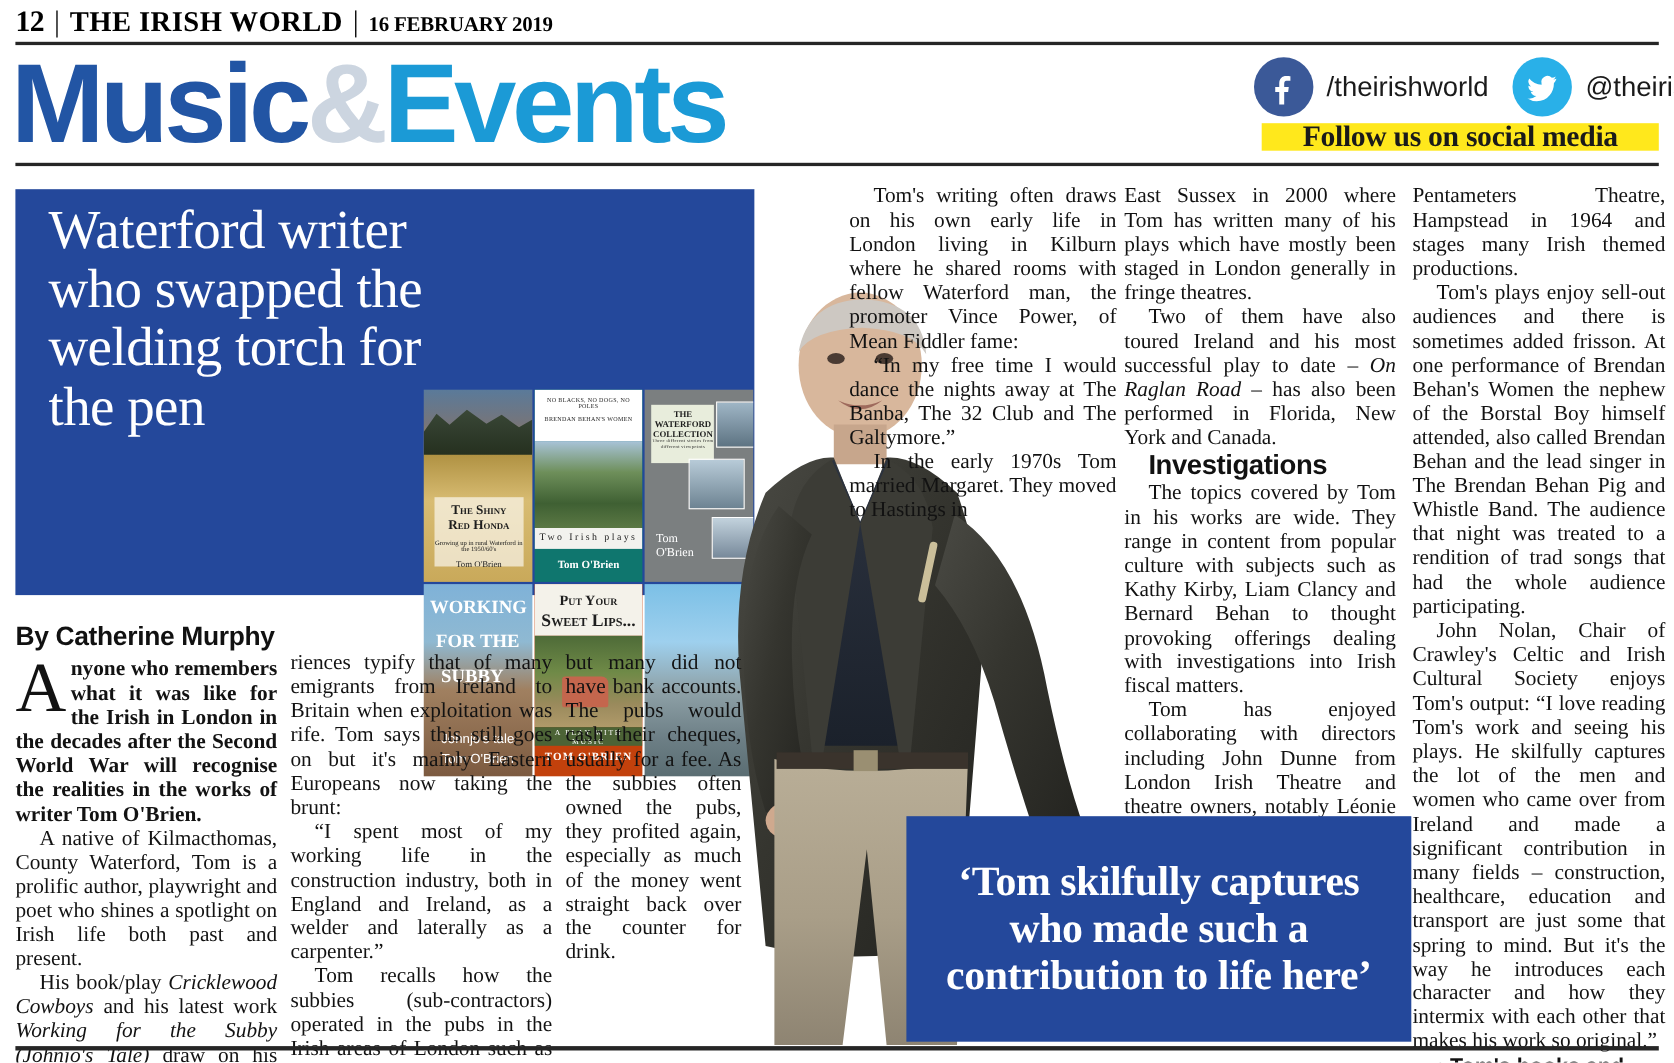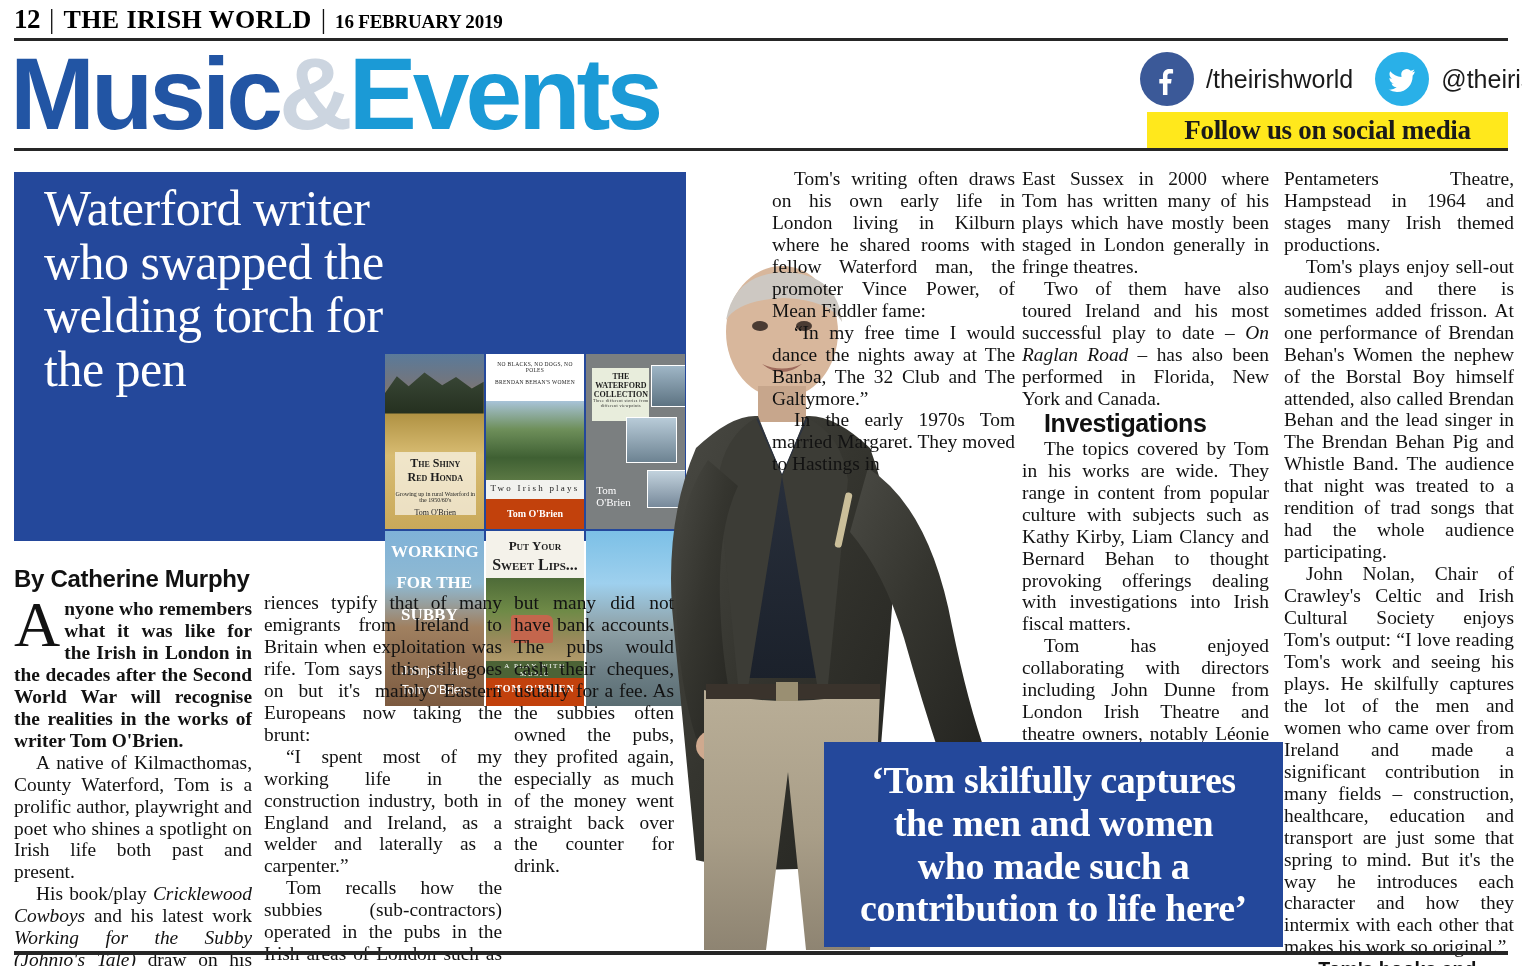--- a/index.html
+++ b/index.html
@@ -69,21 +69,21 @@
   .sicon.fb { background: #3b5998; }
   .sicon.tw { background: #29b0e8; }
   .sicon svg { display: block; }
   .shandle {
     font-family: "Liberation Sans", sans-serif;
     font-size: 25px; color: #1a1a1a;
     padding: 0 16px 0 6px;
   }
   .follow-bar {
     position: absolute; left: 1147px; top: 112px;
-    width: 361px; height: 36px;
+    width: 361px; height: 25px;
     background: #ffe81c;
     display: flex; align-items: center; justify-content: center;
   }
   .follow-bar span {
     font-family: "Liberation Serif", serif;
     font-weight: bold; font-size: 27px;
     color: #1a1a1a; letter-spacing: -0.3px;
   }
 
   
@@ -124,21 +124,21 @@
   .bk1 { background: linear-gradient(#5a7a9a 0%, #76757a 18%, #b09243 34%, #d8bc72 58%, #c9a95a 100%); }
   .bk1 .hills { position:absolute; left:0; top:8%; width:100%; height:26%;
       background: linear-gradient(#3c4a3a, #25301f); clip-path: polygon(0 55%,12% 18%,24% 40%,40% 10%,58% 38%,72% 20%,88% 45%,100% 30%,100% 100%,0 100%); }
   .bk1 .plate { position:absolute; left:10%; top:56%; width:82%; height:36%;
       background: rgba(255,255,255,0.62); }
   .bk1 .t1 { position:absolute; left:10%; top:58%; width:82%; font-size:12px; font-variant: small-caps; font-weight:600;}
   .bk1 .t2 { position:absolute; left:10%; top:70%; width:82%; font-size:6px; }
   .bk1 .t3 { position:absolute; left:10%; top:82%; width:82%; font-size:8px; }
 
   
-  .bk2 { background: #c2410c; }
+  .bk2 { background: #0f766e; }
   .bk2 .top { position:absolute; left:0; top:0; width:100%; height:27%; background:#fff; }
   .bk2 .photo { position:absolute; left:0; top:27%; width:100%; height:46%;
       background: linear-gradient(#a8c3d8 0%, #6e8f5a 35%, #3f6033 70%, #5d7a45 100%); }
   .bk2 .band { position:absolute; left:0; top:72%; width:100%; height:11%; background:#f2f2ee; }
   .bk2 .t1 { position:absolute; left:4%; top:4%; width:92%; font-size:5.5px; letter-spacing:0.3px; }
   .bk2 .t2 { position:absolute; left:4%; top:14%; width:92%; font-size:5.5px; letter-spacing:0.3px; }
   .bk2 .t3 { position:absolute; left:2%; top:73.5%; width:96%; font-size:9px; letter-spacing:2.2px; }
   .bk2 .t4 { position:absolute; left:2%; top:88%; width:96%; font-size:10px; font-weight:bold; color:#fff; }
 
   
@@ -440,20 +440,19 @@
   <div class="col c6">
     <p class="noind">Pentameters Theatre, Hampstead in 1964 and stages many Irish themed productions.</p>
     <p>Tom's plays enjoy sell-out audiences and there is sometimes added frisson. At one performance of Brendan Behan's Women the nephew of the Borstal Boy himself attended, also called Brendan Behan and the lead singer in The Brendan Behan Pig and Whistle Band. The audience that night was treated to a rendition of trad songs that had the whole audience participating.</p>
     <p>John Nolan, Chair of Crawley's Celtic and Irish Cultural Society enjoys Tom's output: “I love reading Tom's work and seeing his plays. He skilfully captures the lot of the men and women who came over from Ireland and made a significant contribution in many fields – construction, healthcare, education and transport are just some that spring to mind. But it's the way he introduces each character and how they intermix with each other that makes his work so original.”</p>
     <p class="bullet">•  Tom's books and scripts are available to purchase on www.amazon.co.uk. He blogs as: gorgeousgael.com/my-books-and-plays/</p>
   </div>
 
   <div class="pullquote">
     <div>
       <span>‘Tom skilfully captures</span>
-      <span>the men and women</span>
       <span>who made such a</span>
       <span>contribution to life here’</span>
     </div>
   </div>
 
   <div class="rule-bottom"></div>
 </div>
 
 </body></html>

